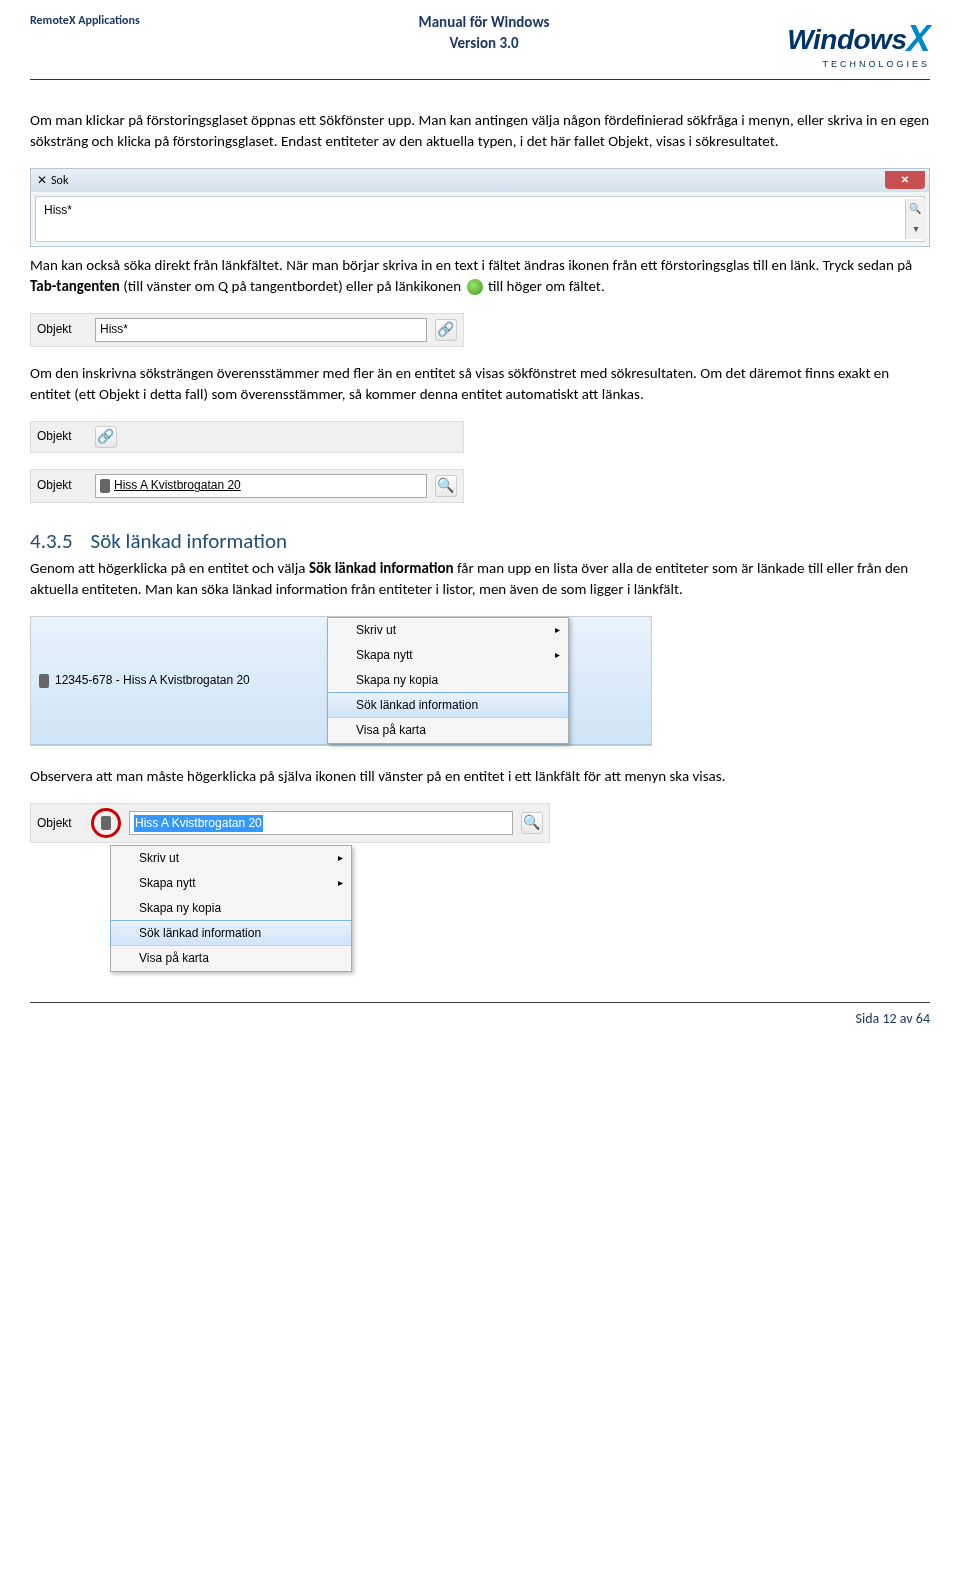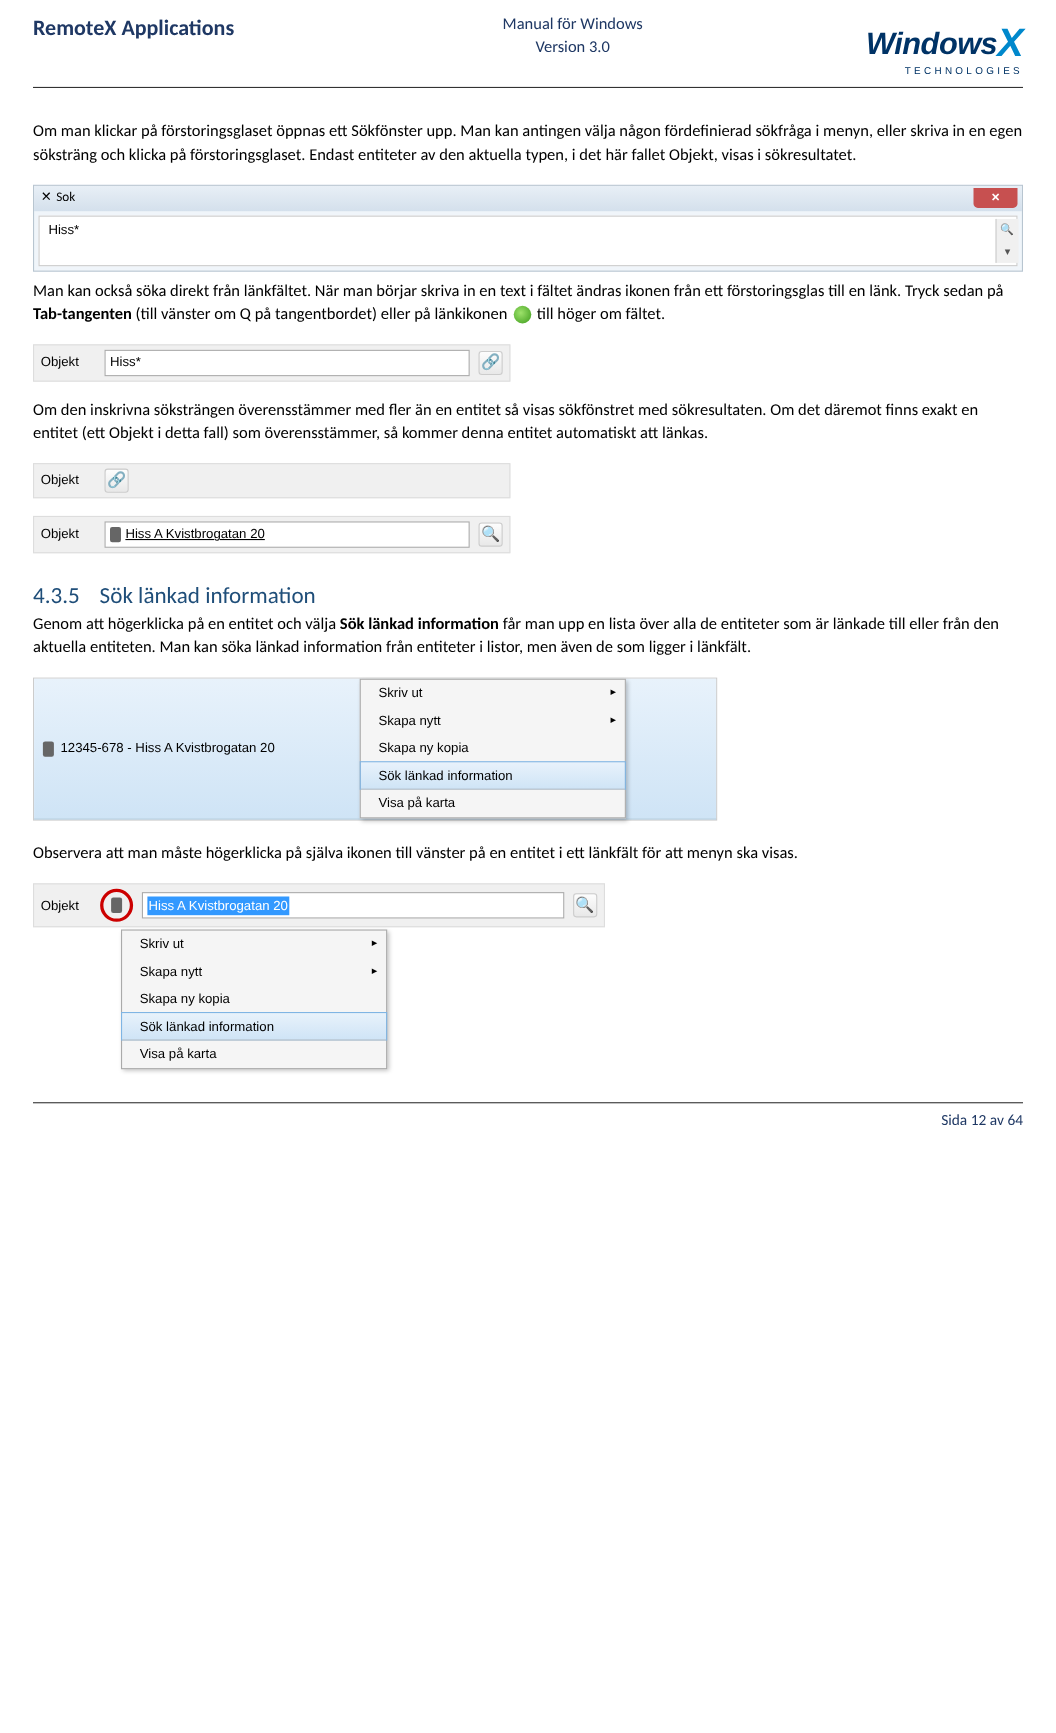--- a/index.html
+++ b/index.html
@@ -13,26 +13,26 @@
   }
   .header {
     display: flex;
     justify-content: space-between;
     align-items: flex-start;
     margin-bottom: 4px;
   }
   .header-left {
     color: #1F3864;
     font-weight: bold;
-    font-size: 20px;
+    font-size: 12px;
   }
   .header-center {
     text-align: center;
     color: #1F3864;
-    font-weight: normal;
+    font-weight: bold;
     font-size: 15px;
     margin-left: 41px;
   }
   .header-right {
     text-align: right;
   }
   .logo {
     font-family: Arial, sans-serif;
   }
   .logo-top {
@@ -213,21 +213,21 @@
   }
   .ts-row .col2 { flex: 1; padding: 0; }
   .ctx-menu {
     background: #f5f5f5;
     border: 1px solid #aaa;
     box-shadow: 2px 2px 4px rgba(0,0,0,0.25);
     width: 240px;
     font-size: 12px;
   }
   .ctx-menu .mi {
-    padding: 4px 8px 4px 16px;
+    padding: 4px 8px 4px 28px;
     position: relative;
   }
   .ctx-menu .mi.sep-above { border-top: 1px solid #ccc; }
   .ctx-menu .mi.hl {
     background: linear-gradient(#e8f2fb, #cfe4f6);
     border: 1px solid #7fb5e4;
     margin: -1px;
   }
   .ctx-menu .arrow {
     position: absolute;

